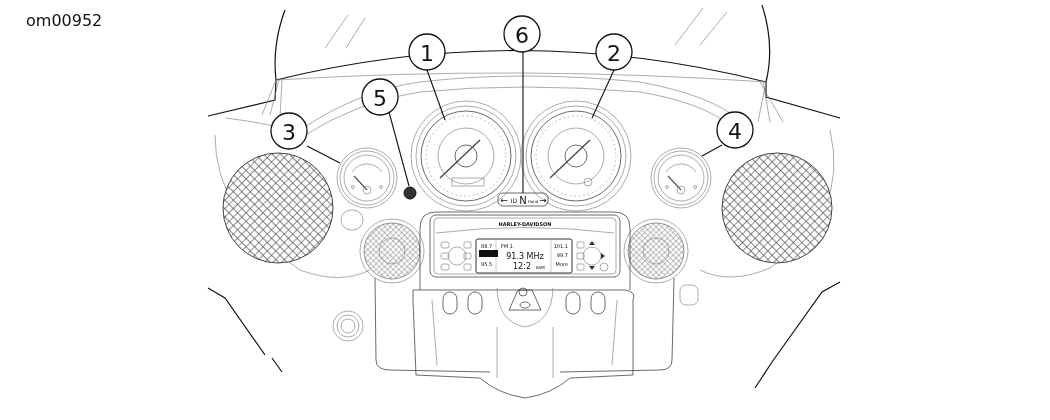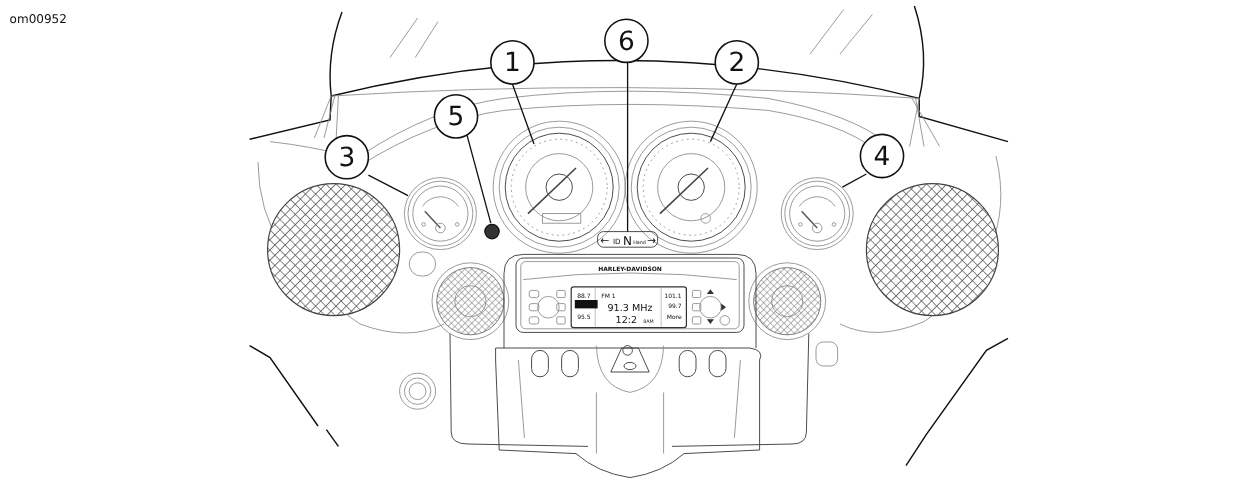--- a/index.html
+++ b/index.html
@@ -1,17 +1,17 @@
 <!DOCTYPE html>
 <html><head>
 <meta charset="utf-8">
 <style>
   html,body{margin:0;padding:0;background:#fff;}
   body{width:1050px;height:420px;position:relative;overflow:hidden;font-family:"DejaVu Sans",sans-serif;}
-  #doc-id{position:absolute;left:8px;top:11px;font-size:10px;color:#111;}
+  #doc-id{position:absolute;left:26px;top:11px;font-size:16px;color:#111;}
   svg#art{position:absolute;left:0;top:0;}
   .ln{fill:none;stroke:#444;stroke-width:0.8;}
   .lg{fill:none;stroke:#888;stroke-width:0.7;}
   .lk{fill:none;stroke:#111;stroke-width:1.2;}
   .callout circle{fill:#fff;stroke:#111;stroke-width:1.3;}
   .callout text{font-family:"DejaVu Sans",sans-serif;font-size:22px;fill:#111;text-anchor:middle;dominant-baseline:central;}
   .leader{stroke:#111;stroke-width:1.1;fill:none;}
   .tiny{font-family:"DejaVu Sans",sans-serif;fill:#111;}
 </style>
 </head>

